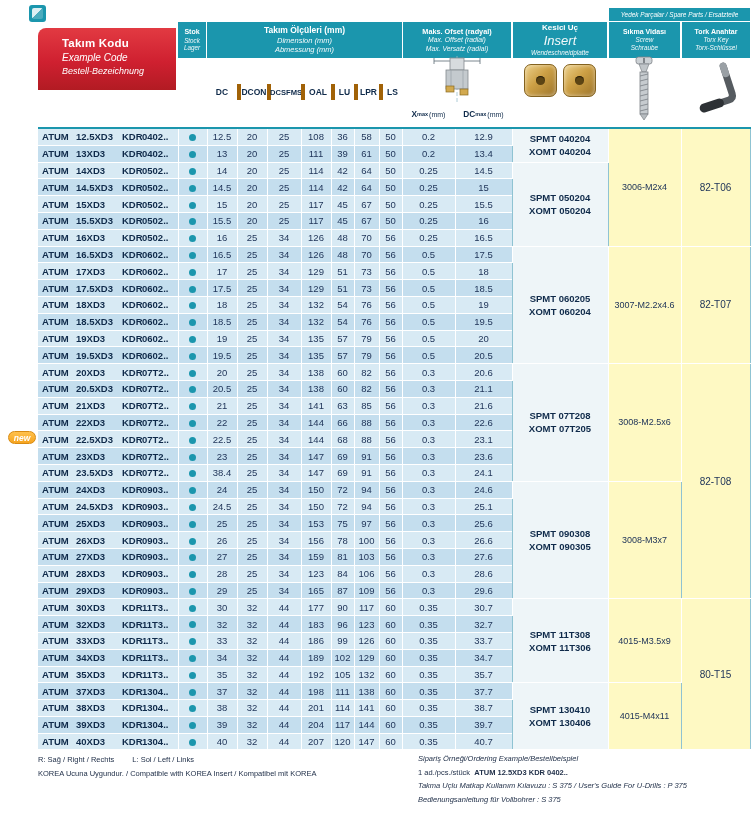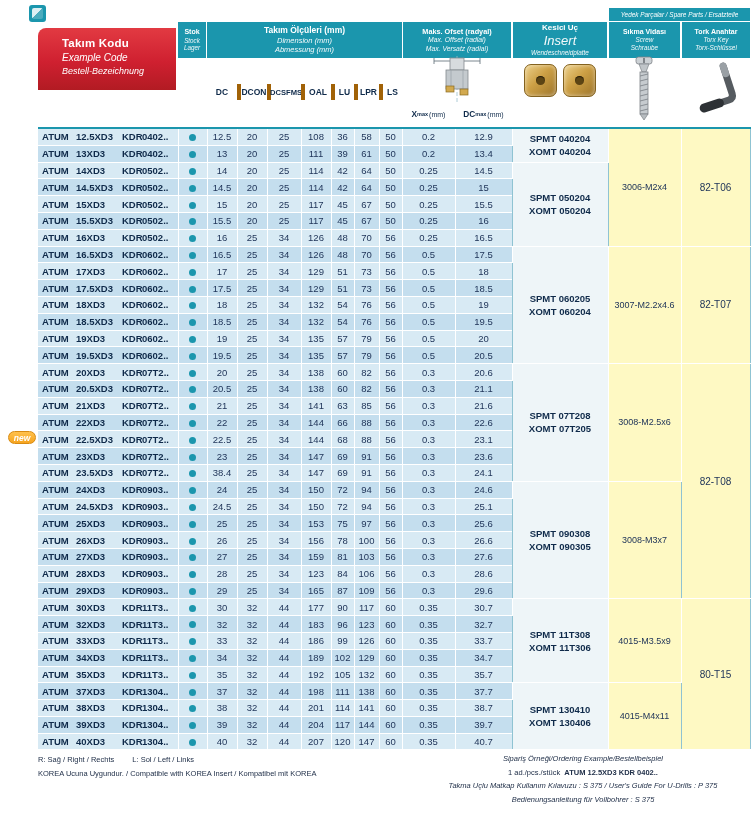--- a/index.html
+++ b/index.html
@@ -79,21 +79,21 @@
   .cat td.m.torx{font-size:10px;border-right:1px solid var(--line)}
 
   
   .new-badge{position:absolute;left:8px;width:28px;height:13px;background:linear-gradient(180deg,#ffc14d,var(--orange));border:1px solid #d88b12;border-radius:8px;color:#fff;font-size:8.5px;font-weight:bold;font-style:italic;display:flex;align-items:center;justify-content:center;box-sizing:border-box}
 
   
   .footer-left{position:absolute;left:38px;top:753px;width:440px;font-size:7.5px;color:#22314a;line-height:14px}
   .footer-left .gap{display:inline-block;width:18px}
   .legend-dot{display:inline-block;width:7px;height:7px;border-radius:50%;background:var(--teal);margin-right:3px;vertical-align:-1px}
   .legend-circle{display:inline-block;width:6px;height:6px;border-radius:50%;border:1.3px solid var(--teal);background:#fff;margin:0 3px 0 14px;vertical-align:-1px}
-  .footer-right{position:absolute;right:8px;top:752px;width:330px;text-align:center;font-size:7.5px;color:#22314a;line-height:13.5px}
+  .footer-right{position:absolute;right:8px;top:752px;width:330px;text-align:left;font-size:7.5px;color:#22314a;line-height:13.5px}
   .footer-right .fr1{font-style:italic}
   .footer-right .fr2 b{font-weight:bold}
   .footer-right .fr3,.footer-right .fr4{font-style:italic}
 </style>
 </head>
 <body>
 
 <div class="page">
 
   <div class="corner-icon"></div>

